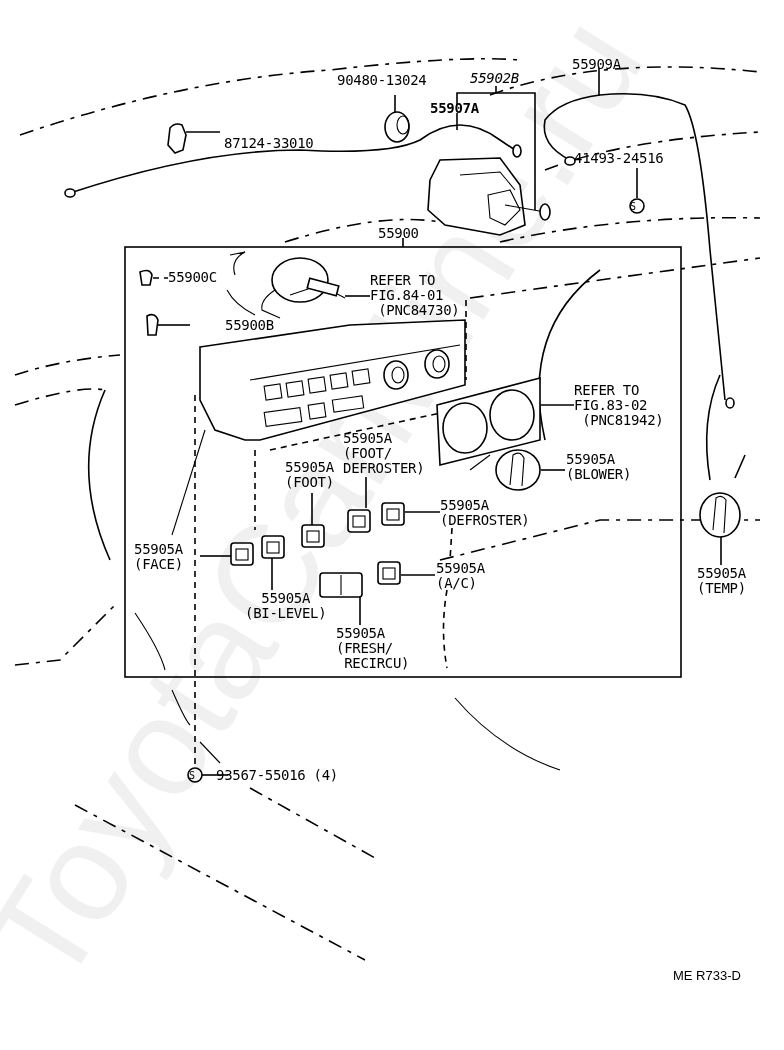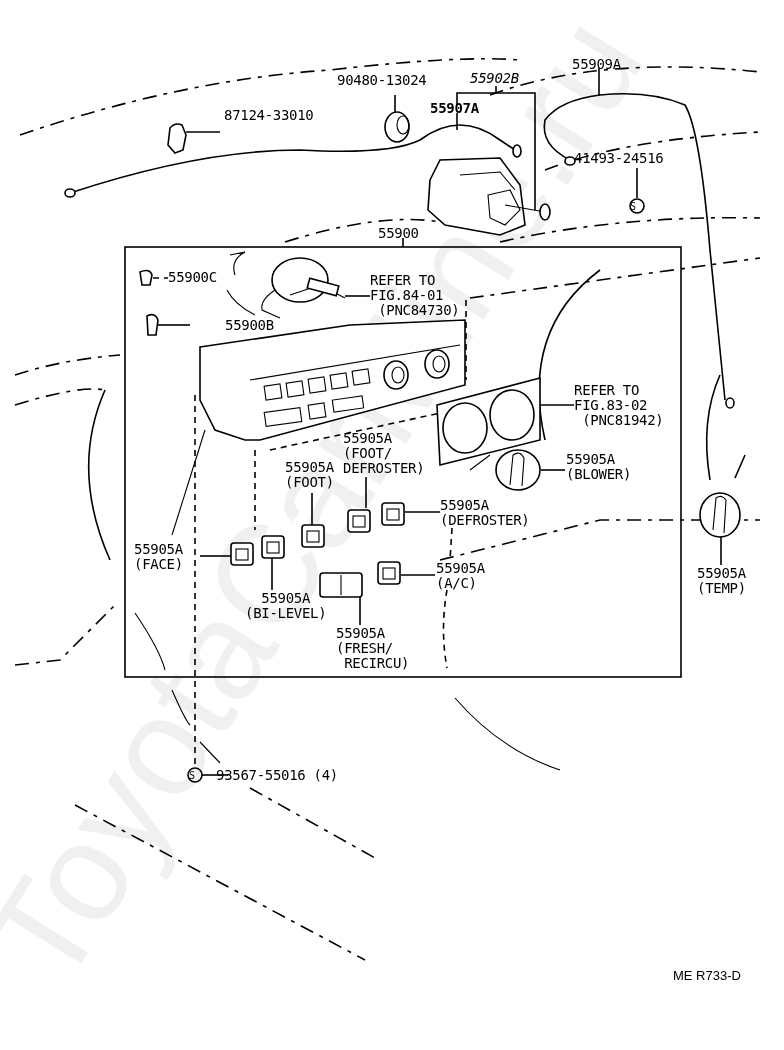--- a/index.html
+++ b/index.html
@@ -210,21 +210,21 @@
     <path class="dsh2" d="M447,590 Q440,630 447,668"></path>
 
     <line class="dsh2" x1="195" y1="395" x2="195" y2="765"></line>
     <line class="dsh2" x1="255" y1="450" x2="255" y2="530"></line>
     <line class="thin" x1="205" y1="430" x2="172" y2="535"></line>
 
     <circle class="ln" cx="195" cy="775" r="7"></circle>
     <line class="ln" x1="202" y1="775" x2="228" y2="775"></line>
   </svg>
 
-  <div class="lbl" style="left:224px;top:108px;text-align:center;">87124-33010</div>
+  <div class="lbl" style="left:224px;top:136px;text-align:center;">87124-33010</div>
   <div class="lbl" style="left:337px;top:73px;">90480-13024</div>
   <div class="lbl" style="left:470px;top:71px;font-style:italic;">55902B</div>
   <div class="lbl" style="left:430px;top:101px;font-weight:bold;">55907A</div>
   <div class="lbl" style="left:572px;top:57px;">55909A</div>
   <div class="lbl" style="left:574px;top:151px;">41493-24516</div>
   <div class="lbl" style="left:630px;top:199px;font-size:10px;">S</div>
   <div class="lbl" style="left:378px;top:226px;">55900</div>
   <div class="lbl" style="left:168px;top:270px;">55900C</div>
   <div class="lbl" style="left:190px;top:318px;margin-left:35px;">55900B</div>
   <div class="lbl" style="left:370px;top:273px;">REFER TO

